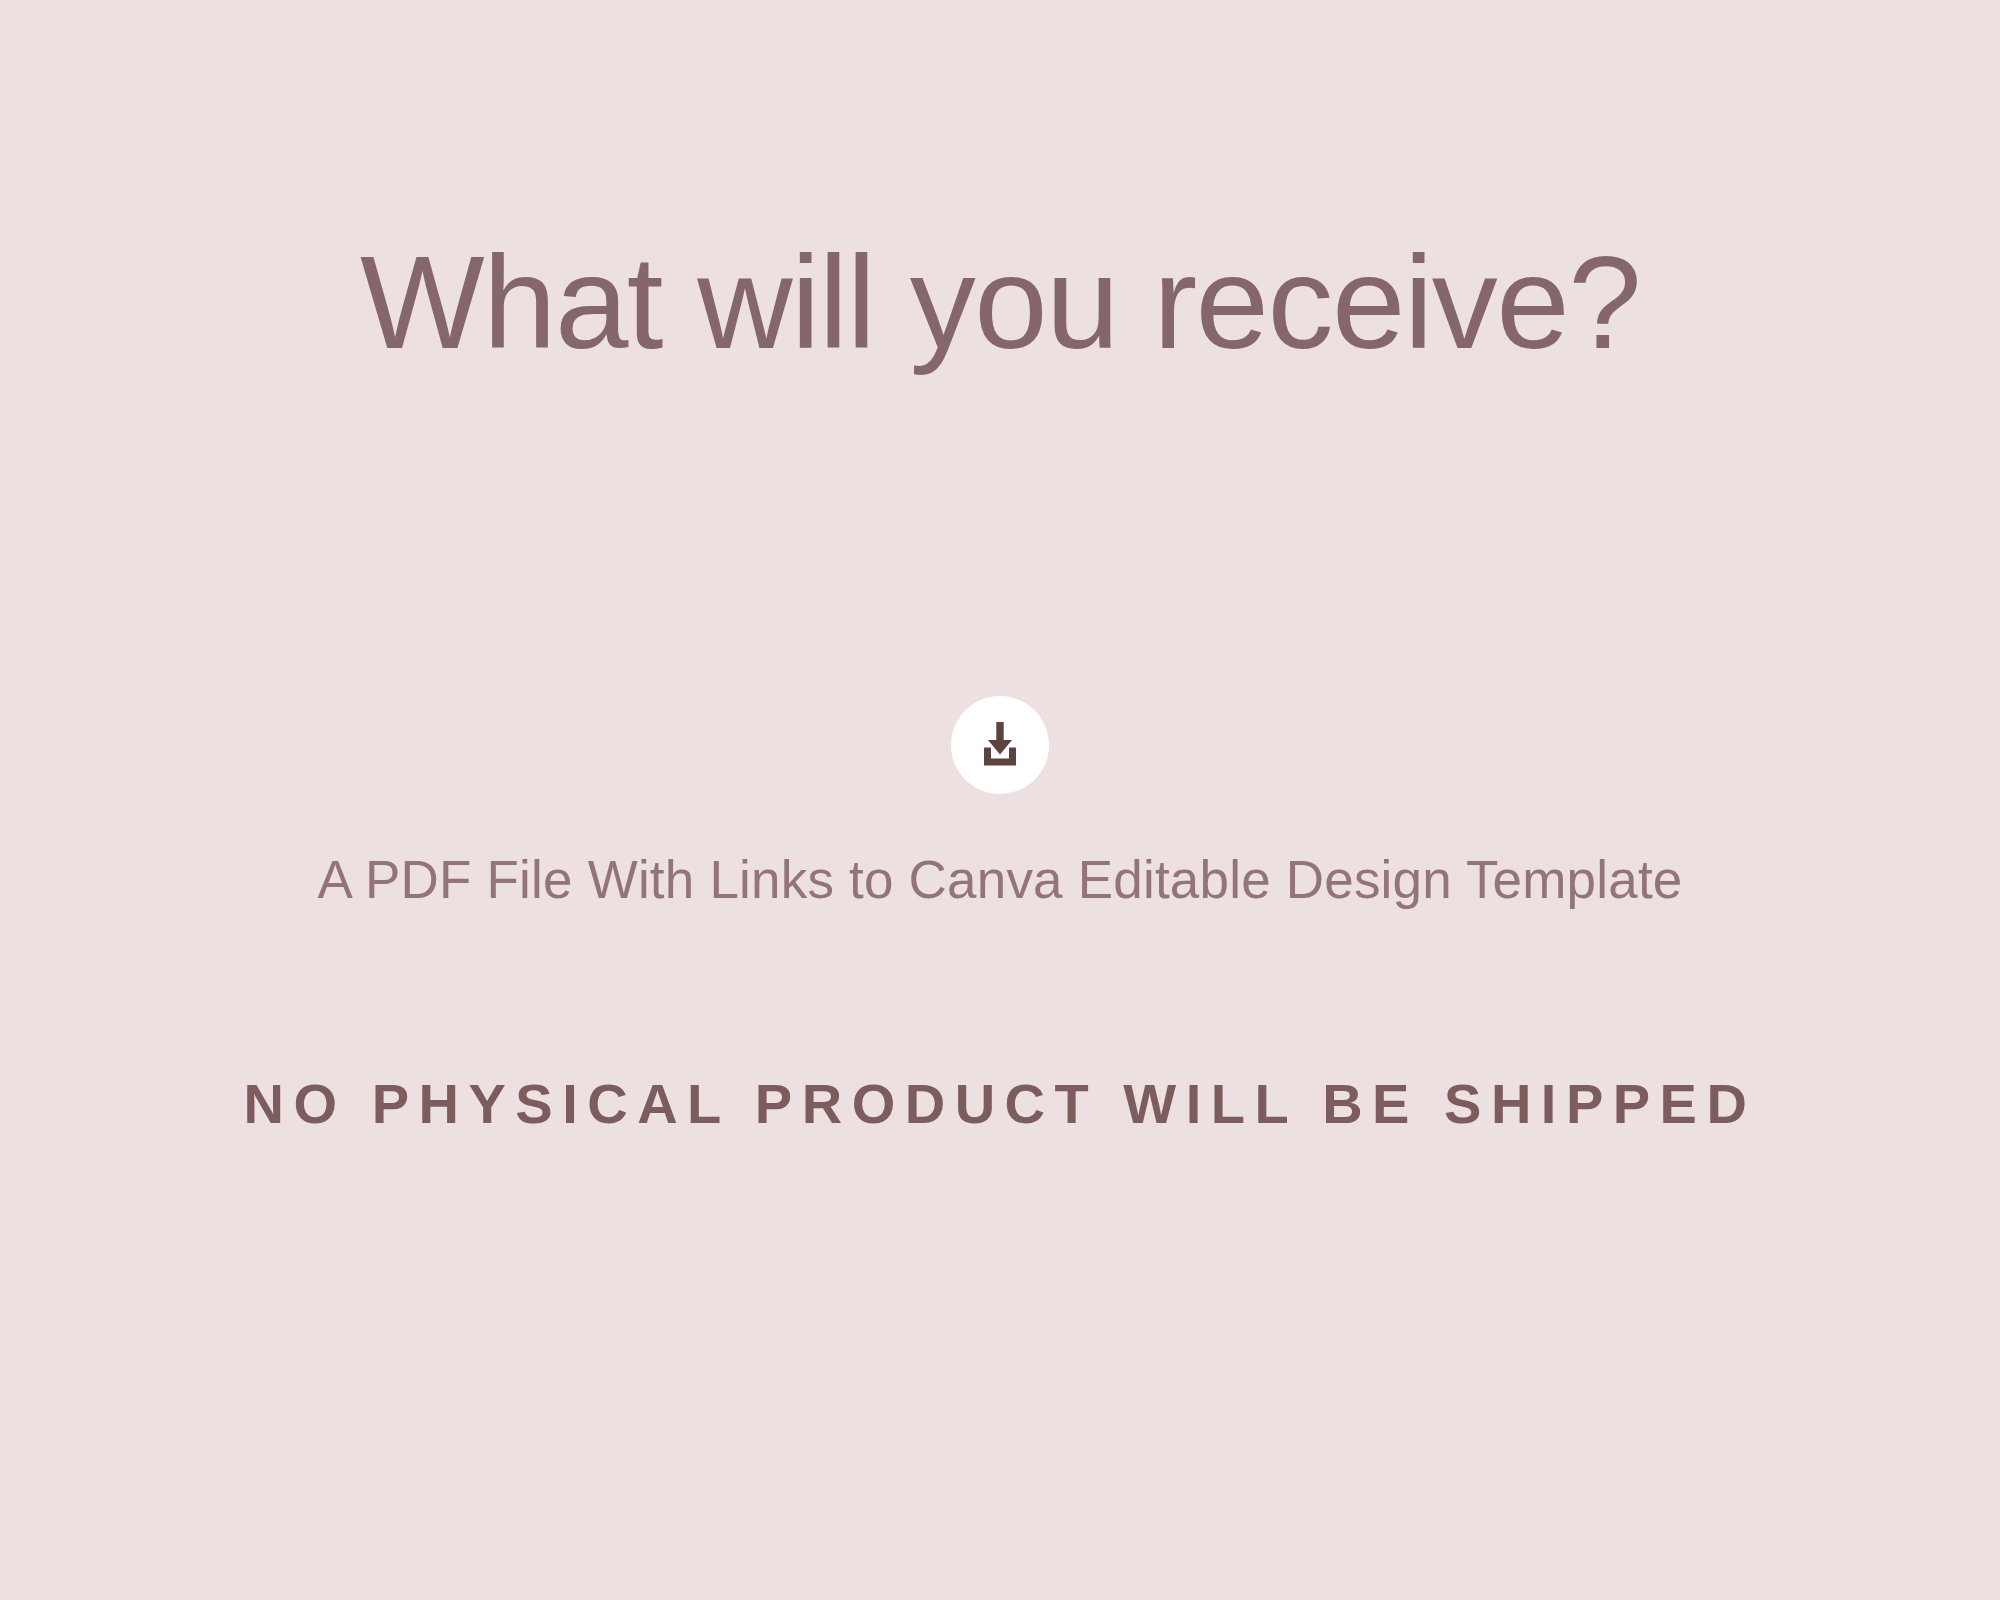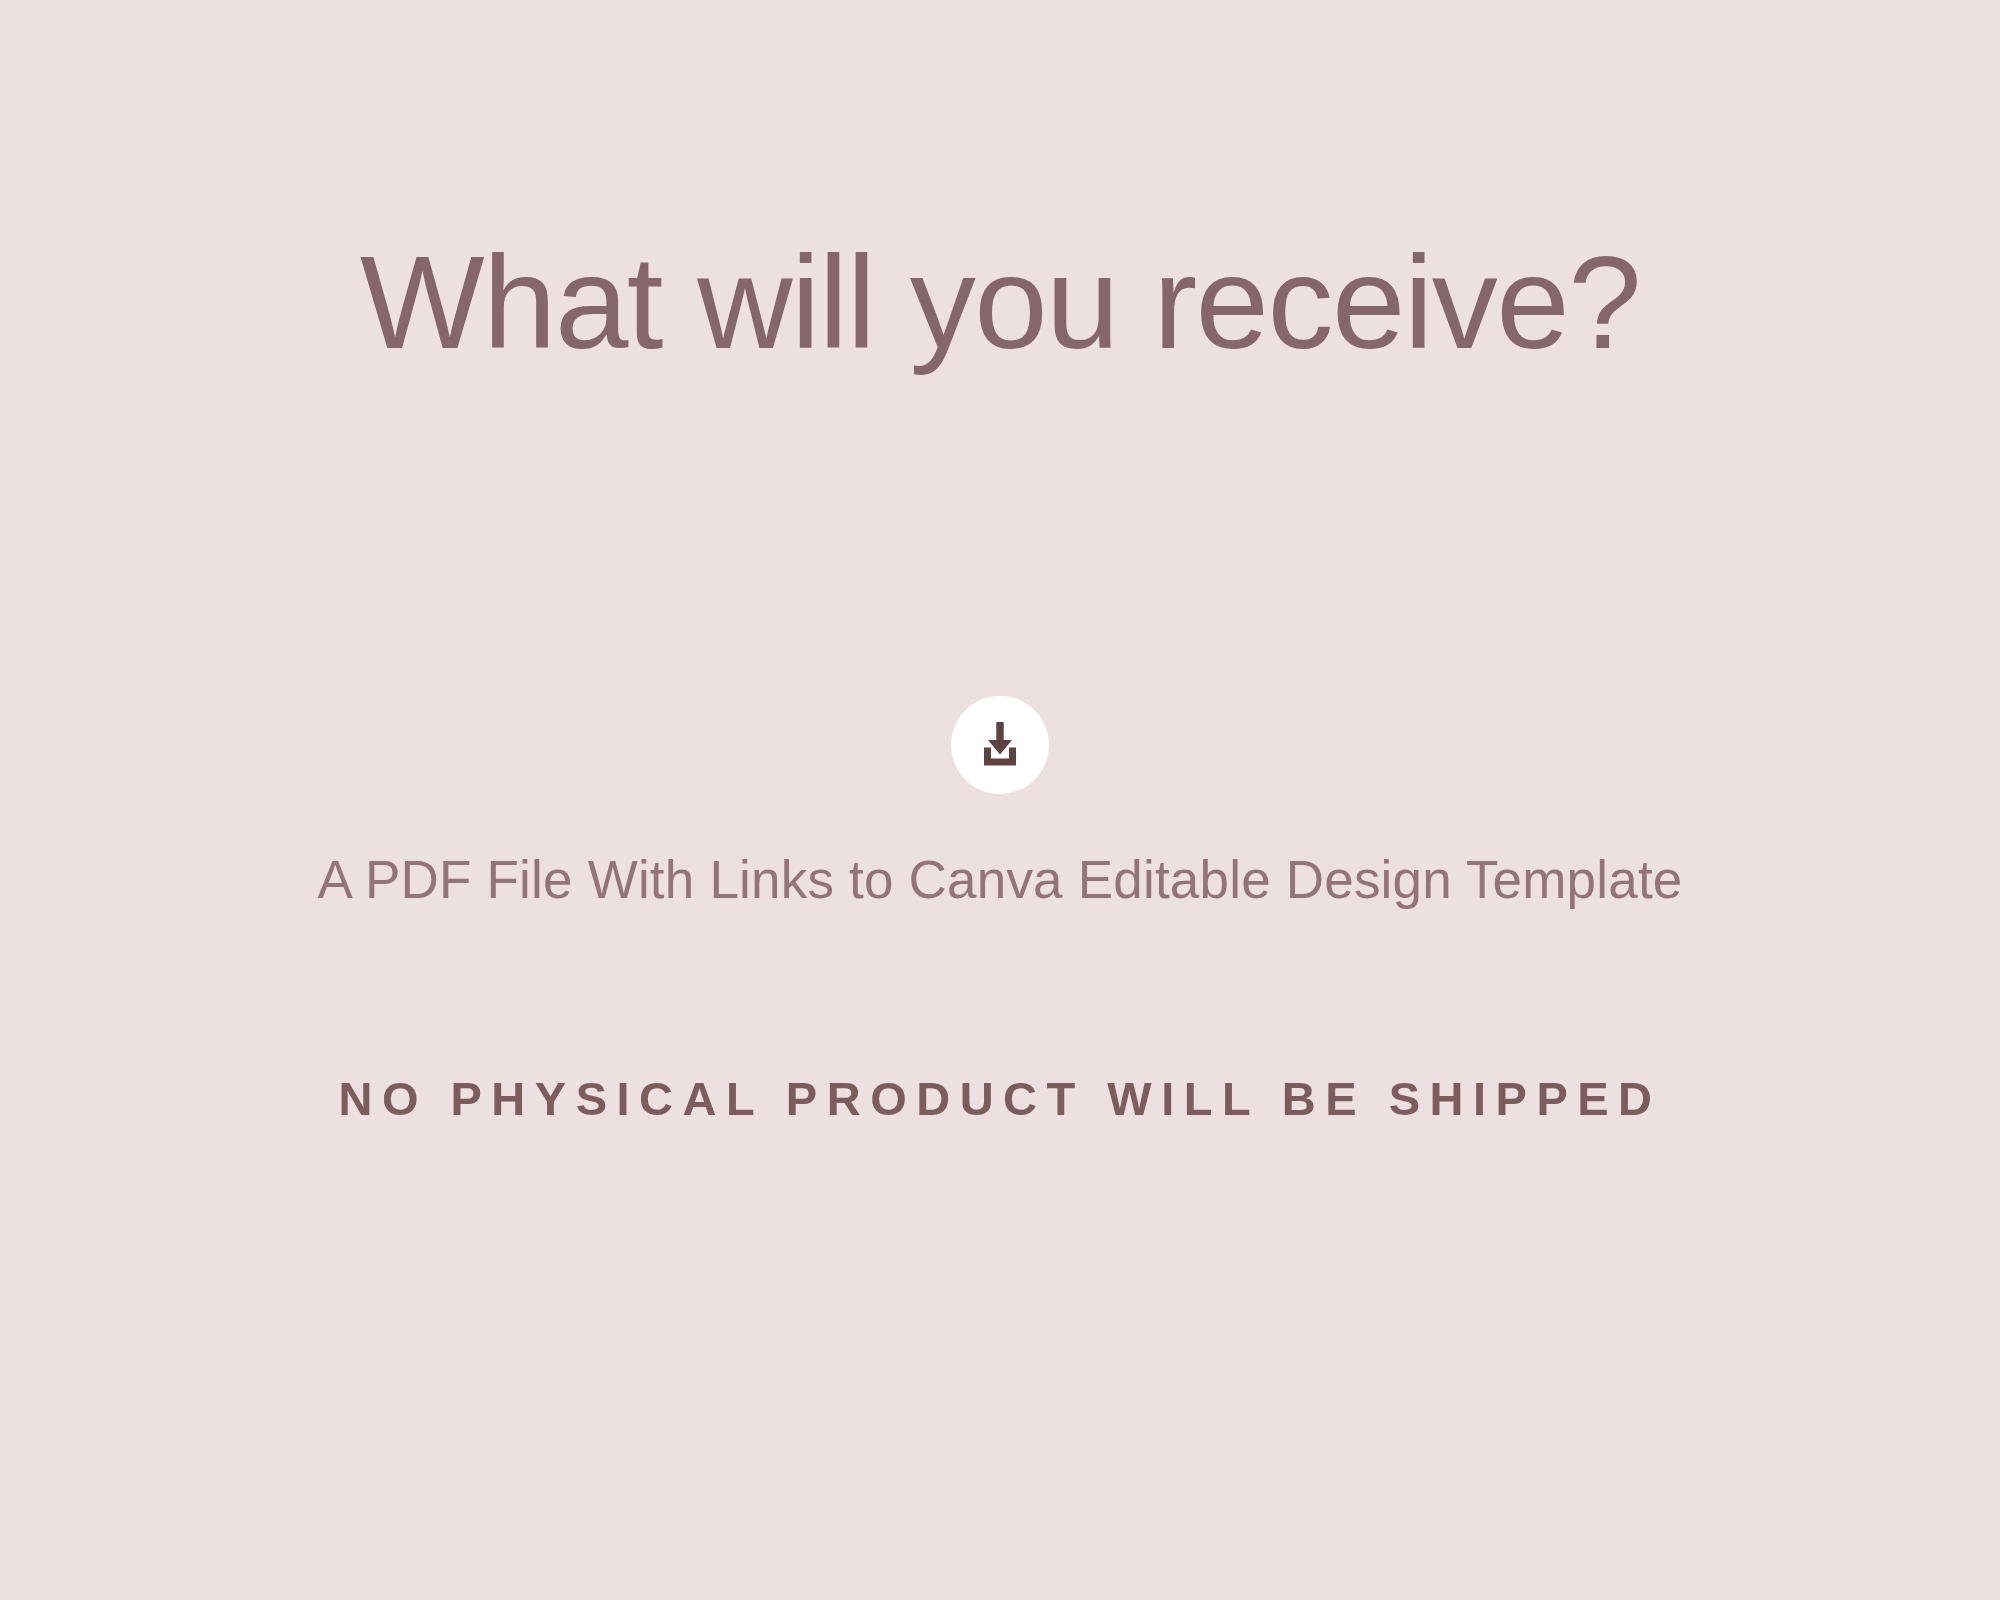--- a/index.html
+++ b/index.html
@@ -70,21 +70,21 @@
 
   
   .feature-1 { margin-top: 237px; }
   .feature-1 .feature-label { margin-top: 55px; }
 
   .feature-2 { margin-top: 87px; }
   .feature-2 .feature-label { margin-top: 55px; }
 
   .shipping-note {
     margin-top: 161px;
-    font-size: 47px;
+    font-size: 56px;
     font-weight: 700;
     color: #7d5c5e;
     letter-spacing: 9.5px;
     text-align: center;
     white-space: nowrap;
   }
 </style>
 </head>
 <body>
 

